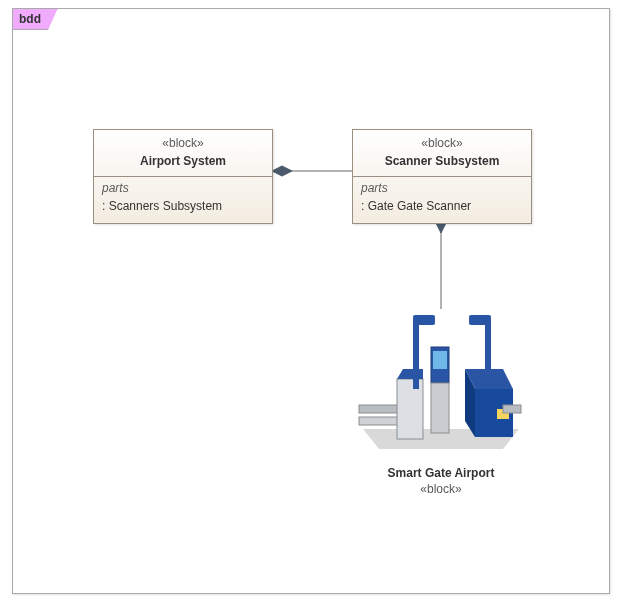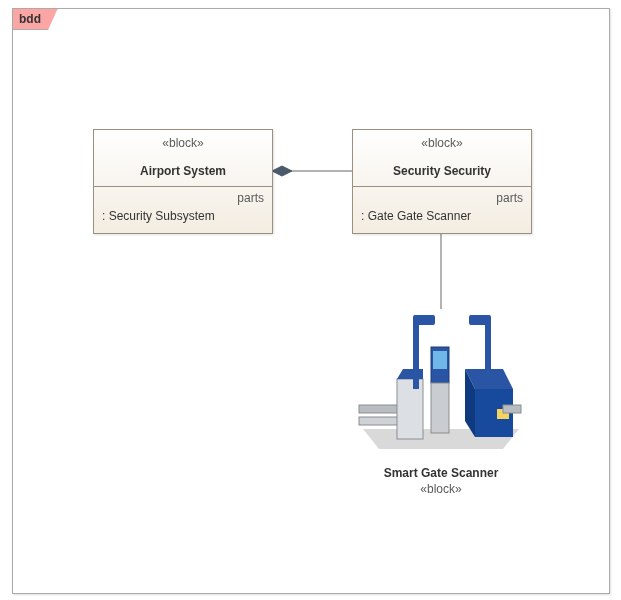--- a/index.html
+++ b/index.html
@@ -25,21 +25,21 @@
     box-shadow: 1px 1px 2px rgba(0,0,0,0.12);
     background: #fff;
   }
   .frame-title {
     position: absolute;
     left: -1px;
     top: -1px;
     height: 20px;
     padding: 0 14px 0 6px;
     border: 1px solid #aaa;
-    background: #fca5a5;
+    background: #f0abfc;
     font-size: 12px;
     line-height: 20px;
     display: flex;
     align-items: center;
     clip-path: polygon(0 0, 100% 0, calc(100% - 10px) 100%, 0 100%);
   }
   .frame-title .bold { font-weight: 700; margin-right: 2px; }
 
   .block {
     position: absolute;
@@ -48,26 +48,27 @@
     background: linear-gradient(#fff, #f3ece1);
     box-shadow: 1px 1px 2px rgba(0,0,0,0.12);
     font-size: 12px;
   }
   .block .hdr {
     text-align: center;
     padding: 6px 4px 8px;
     border-bottom: 1px solid #9a8f80;
   }
   .block .stereo { color: #5a5a5a; }
-  .block .name  { font-weight: 700; margin-top: 14px; }
+  .block .name  { font-weight: 700; margin-top: 4px; }
   .block .compart {
     padding: 4px 8px 10px;
   }
   .block .compart .label {
-    text-align: right;
+    text-align: left;
+    font-style: italic;
     color: #5a5a5a;
     margin-bottom: 4px;
   }
   .img-block {
     position: absolute;
     text-align: center;
     font-size: 12px;
   }
   .img-block .name { font-weight: 700; margin-top: 4px; }
   .img-block .stereo { color: #5a5a5a; margin-top: 2px; }
@@ -98,28 +99,28 @@
       <polygon points="428,204 423,214 428,224 433,214" fill="#4a5a6a" stroke="#4a5a6a"></polygon>
     </svg>
 
     <div class="block" style="left:80px; top:120px;">
       <div class="hdr">
         <div class="stereo">«block»</div>
         <div class="name">Airport System</div>
       </div>
       <div class="compart">
         <div class="label">parts</div>
-        <div>: Security Subsystem</div>
+        <div>: Scanners Subsystem</div>
       </div>
     </div>
 
     <div class="block" style="left:339px; top:120px;">
       <div class="hdr">
         <div class="stereo">«block»</div>
-        <div class="name">Security Security</div>
+        <div class="name">Scanner Subsystem</div>
       </div>
       <div class="compart">
         <div class="label">parts</div>
         <div>: Gate Gate Scanner</div>
       </div>
     </div>
 
     <div class="img-block" style="left:340px; top:300px; width:176px;">
       <svg width="176" height="150" viewBox="0 0 176 150">
 
@@ -141,18 +142,18 @@
         <rect x="116" y="6" width="22" height="10" rx="2" fill="#2a55a5"></rect>
         <rect x="132" y="10" width="6" height="70" fill="#2a55a5"></rect>
 
         <polygon points="112,60 150,60 160,80 122,80" fill="#2a55a5"></polygon>
         <polygon points="122,80 160,80 160,128 122,128" fill="#174a9c"></polygon>
         <polygon points="112,60 122,80 122,128 112,112" fill="#0f3a80"></polygon>
         <rect x="144" y="100" width="12" height="10" fill="#f4d35e"></rect>
 
         <rect x="150" y="96" width="18" height="8" fill="#b9bcc0" stroke="#8a8d91"></rect>
       </svg>
-      <div class="name">Smart Gate Scanner</div>
+      <div class="name">Smart Gate Airport</div>
       <div class="stereo">«block»</div>
     </div>
 
   </div>
 </div>
 
 </body></html>

